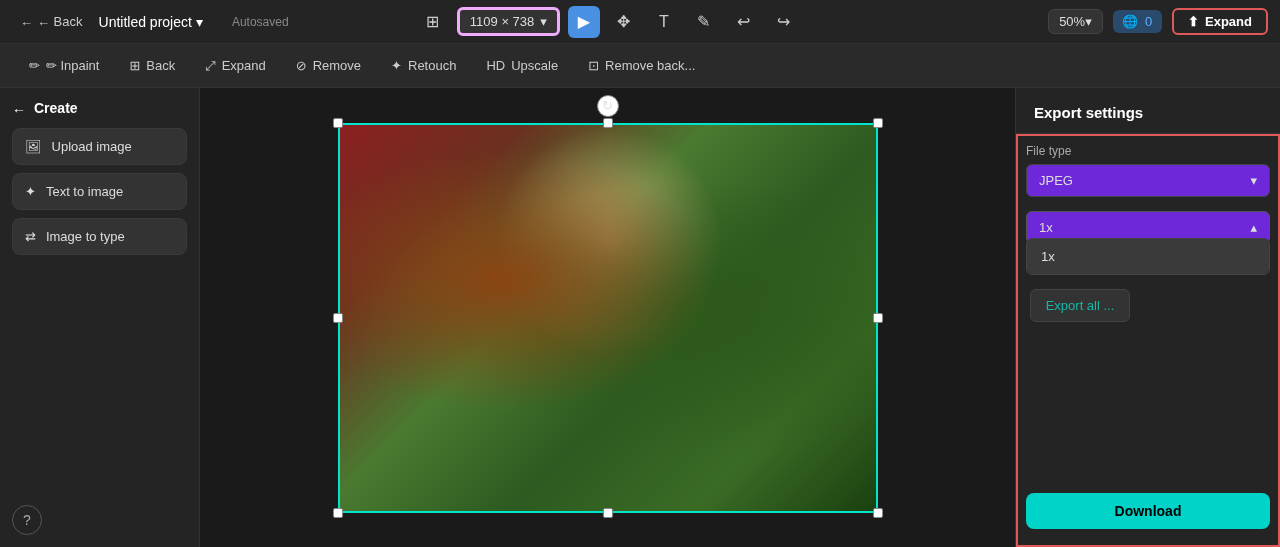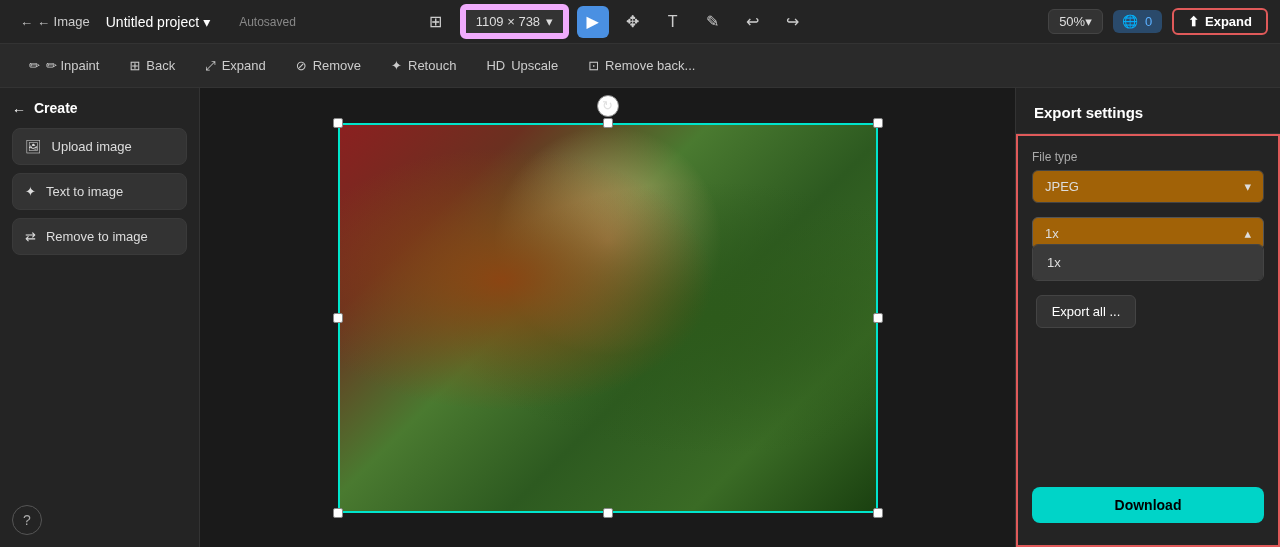--- a/index.html
+++ b/index.html
@@ -57,21 +57,21 @@
       display: flex;
       align-items: center;
       gap: 8px;
       margin: 0 auto;
     }
     .canvas-size-btn {
       display: flex;
       align-items: center;
       gap: 6px;
       background: #333;
-      border: 6px solid #f0abfc;
+      border: 3px solid #f0abfc;
       border-radius: 6px;
       padding: 4px 10px;
       font-size: 13px;
       color: #ddd;
       cursor: pointer;
     }
     .tool-btn {
       width: 32px;
       height: 32px;
       display: flex;
@@ -282,36 +282,36 @@
       flex-shrink: 0;
     }
     .export-panel-title {
       font-size: 15px;
       font-weight: 600;
       color: #fff;
       padding: 16px 18px 12px;
       border-bottom: 1px solid #333;
     }
     .export-panel-content {
-      padding: 14px;
+      padding: 8px;
       display: flex;
       flex-direction: column;
       gap: 14px;
       border: 2px solid #e05a5a;
       margin: 0;
       flex: 1;
     }
     .field-label {
       font-size: 12px;
       color: #aaa;
       margin-bottom: 6px;
     }
     .select-field {
       width: 100%;
-      background: #a16207;
+      background: #6d28d9;
       border: 1px solid #444;
       border-radius: 6px;
       padding: 8px 12px;
       font-size: 13px;
       color: #ddd;
       display: flex;
       align-items: center;
       justify-content: space-between;
       cursor: pointer;
     }
@@ -331,21 +331,21 @@
       color: #ddd;
       cursor: pointer;
     }
     .dropdown-item.selected { background: #3a3a3a; }
     .export-all-btn {
       background: #333;
       border: 1px solid #444;
       border-radius: 6px;
       padding: 8px 14px;
       font-size: 13px;
-      color: #ffffff;
+      color: #14b8a6;
       cursor: pointer;
       text-align: center;
       width: 100px;
     }
     .download-btn {
       background: #00d4c8;
       border: none;
       border-radius: 8px;
       padding: 10px 24px;
       font-size: 14px;
@@ -363,21 +363,21 @@
       padding: 0 4px;
     }
   </style>
 </head>
 <body>
 
 <div class="topbar">
   <div class="topbar-left">
     <div class="back-btn">
       <span>←</span>
-      <span>← Image</span>
+      <span>← Back</span>
     </div>
     <div class="project-name">
       <span>Untitled project</span>
       <span>▾</span>
     </div>
     <span class="autosaved">Autosaved</span>
   </div>
 
   <div class="topbar-center">
     <div class="tool-btn">⊞</div>
@@ -450,21 +450,21 @@
     <div class="sidebar-item">
       <span>🖼</span>
       <span>Upload image</span>
     </div>
     <div class="sidebar-item">
       <span>✦</span>
       <span>Text to image</span>
     </div>
     <div class="sidebar-item">
       <span>⇄</span>
-      <span>Remove to image</span>
+      <span>Image to type</span>
     </div>
     <div class="sidebar-bottom">
       <div class="help-btn">
         <span>?</span>
       </div>
     </div>
   </div>
 
   <div class="canvas-area">
     <div class="canvas-container">

